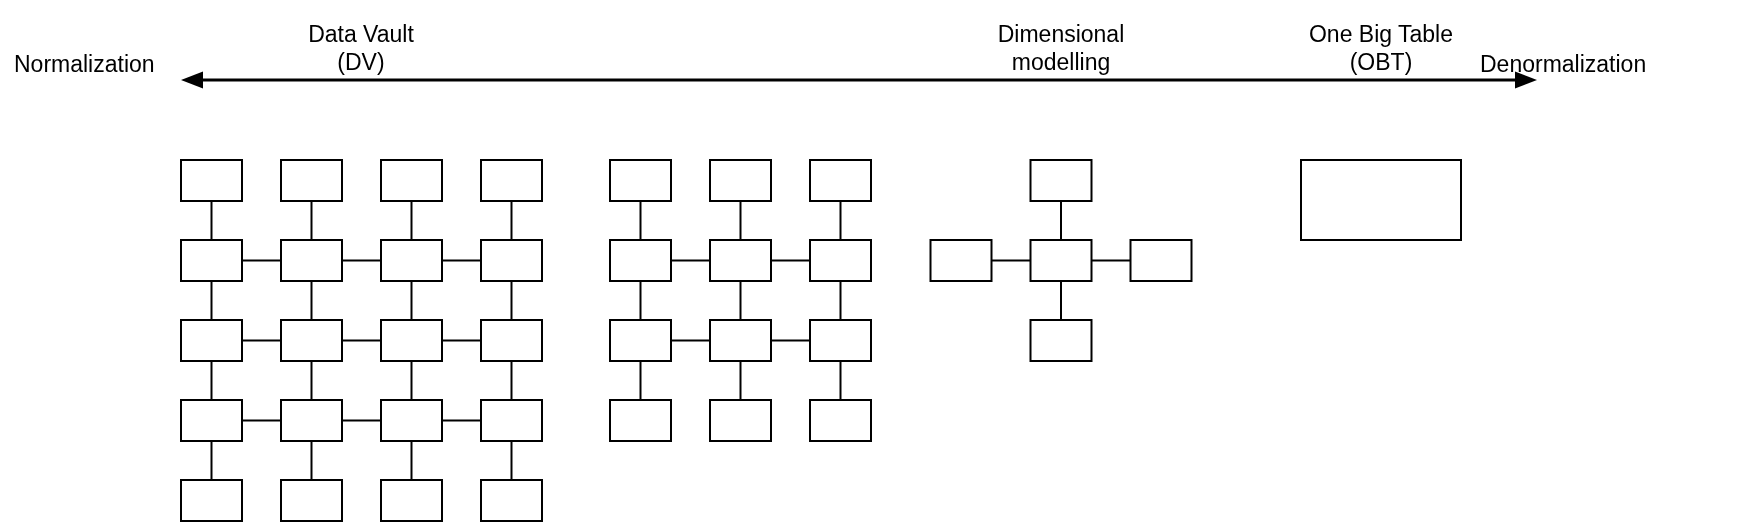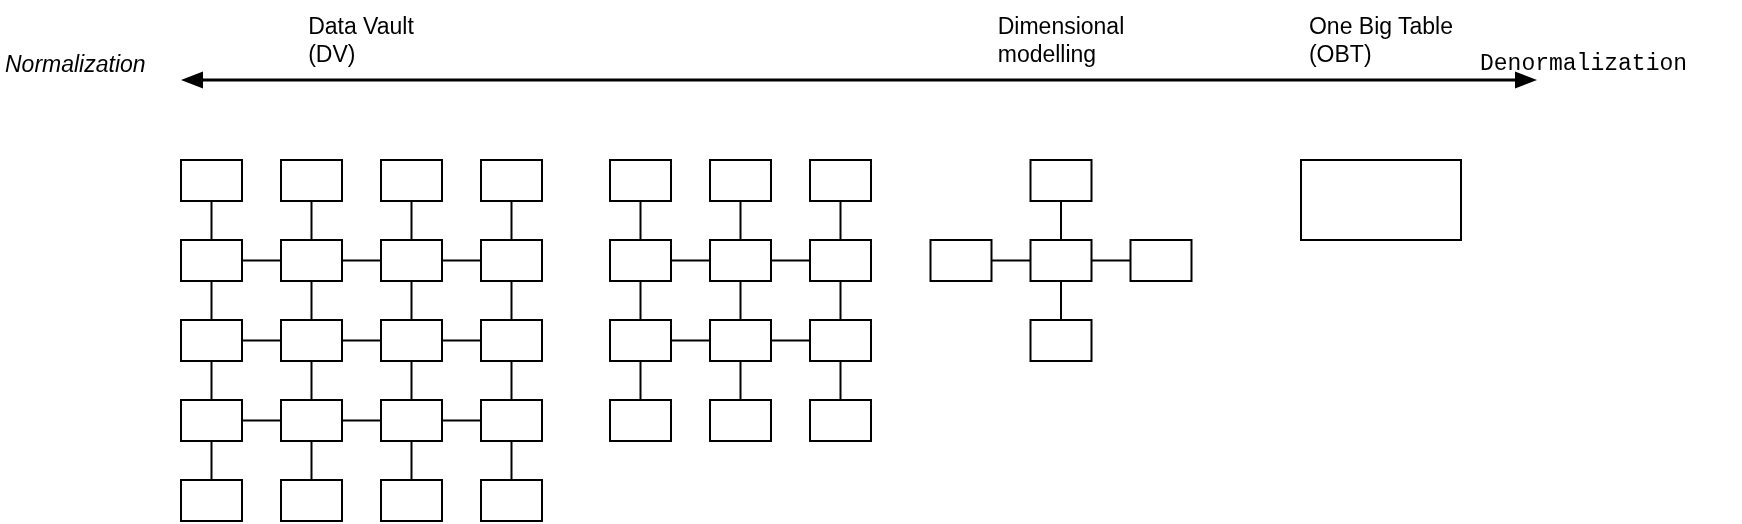--- a/index.html
+++ b/index.html
@@ -17,26 +17,27 @@
     font-family: "Liberation Sans", sans-serif;
     color: var(--text-color, #000000);
   }
   .end-label {
     position: absolute;
     top: 50px;
     font-size: 23px;
     line-height: 28px;
     white-space: nowrap;
   }
-  .end-label.right { left: 1480px; font-family: Liberation Mono, monospace; }
-  .end-label.left  { left: 5px; font-style: italic; }
+  .end-label.right { left: 1480px; }
+  .end-label.left  { left: 14px; }
   .approach-label {
     position: absolute;
-    top: 12px;
+    top: 20px;
     transform: translateX(-50%);
+    text-align: center;
     font-size: 23px;
     line-height: 28px;
     white-space: nowrap;
   }
   svg.overlay {
     position: absolute;
     left: 0;
     top: 0;
     width: 1742px;
     height: 524px;

